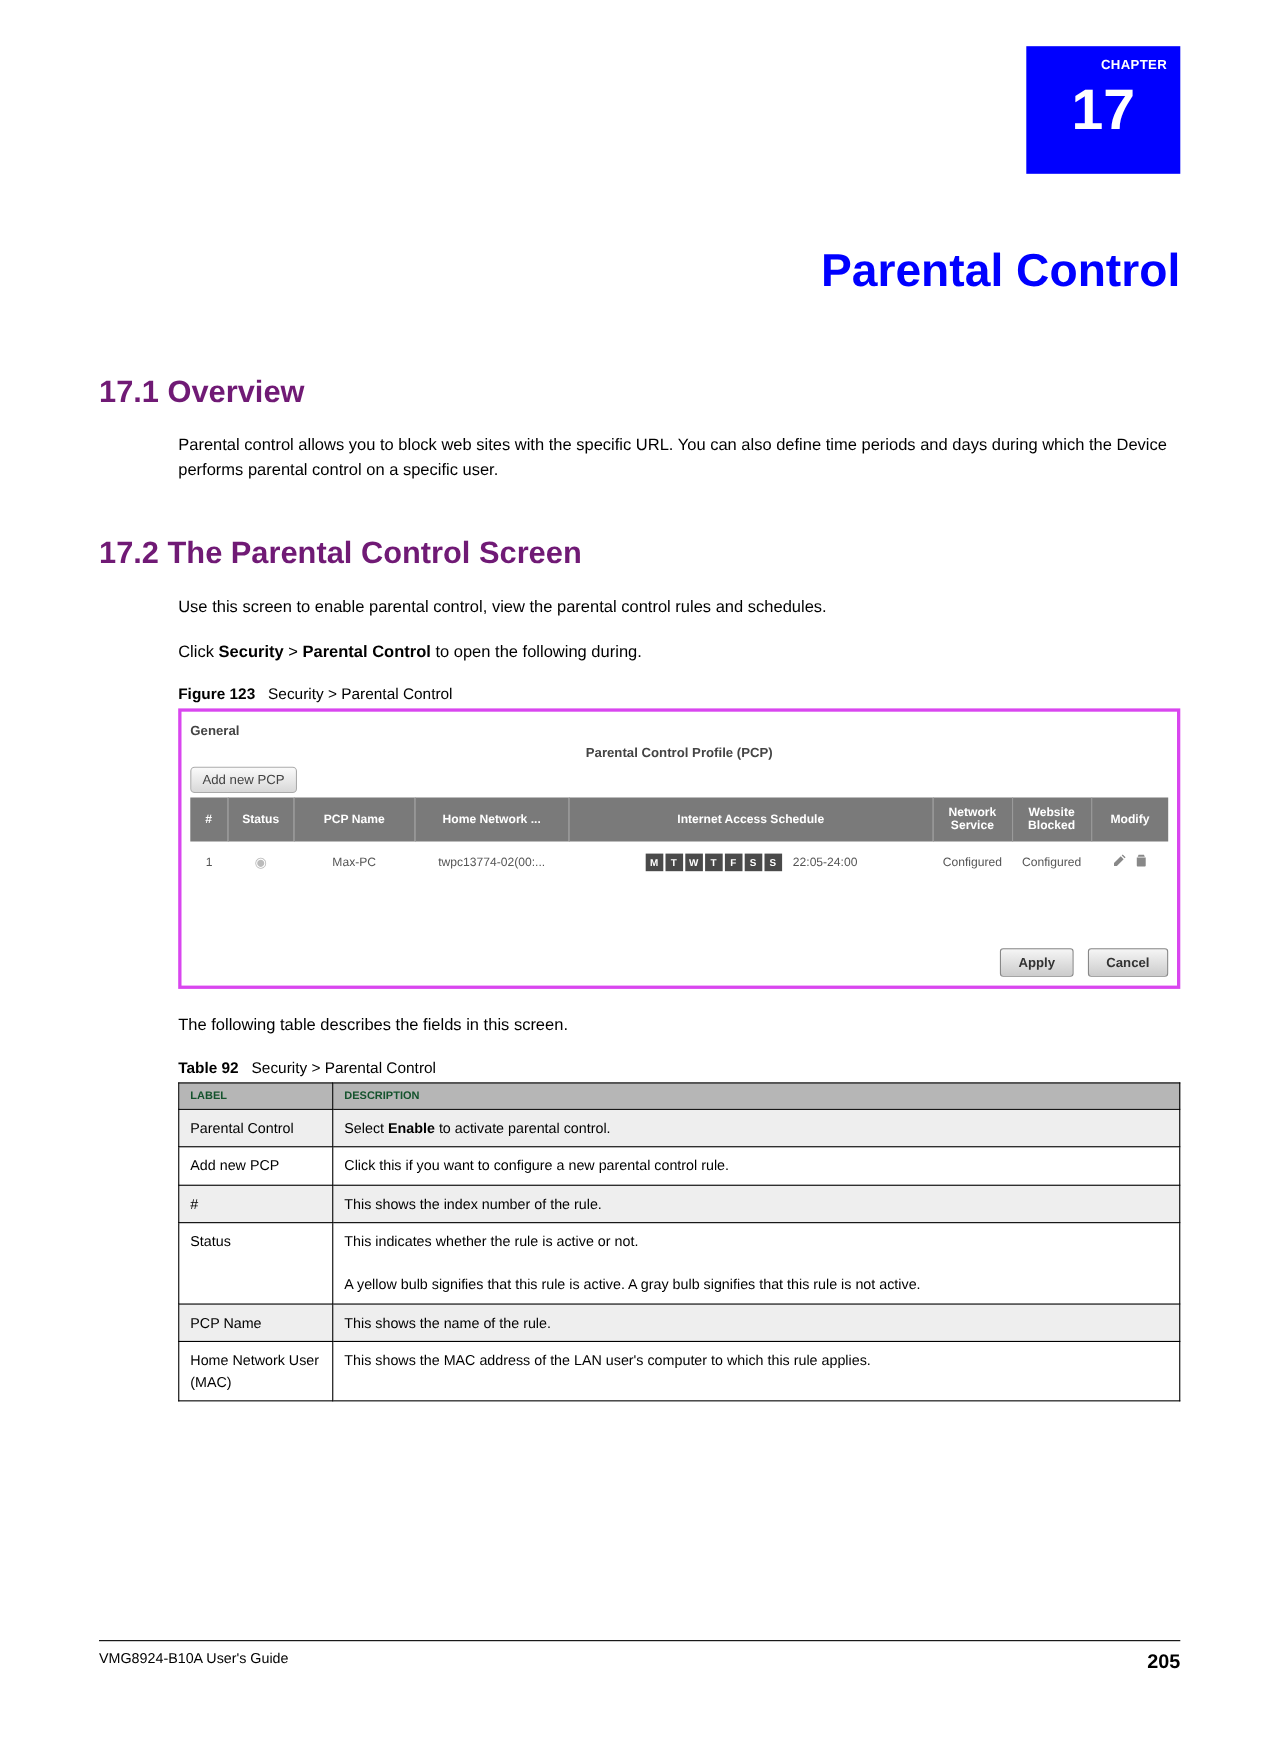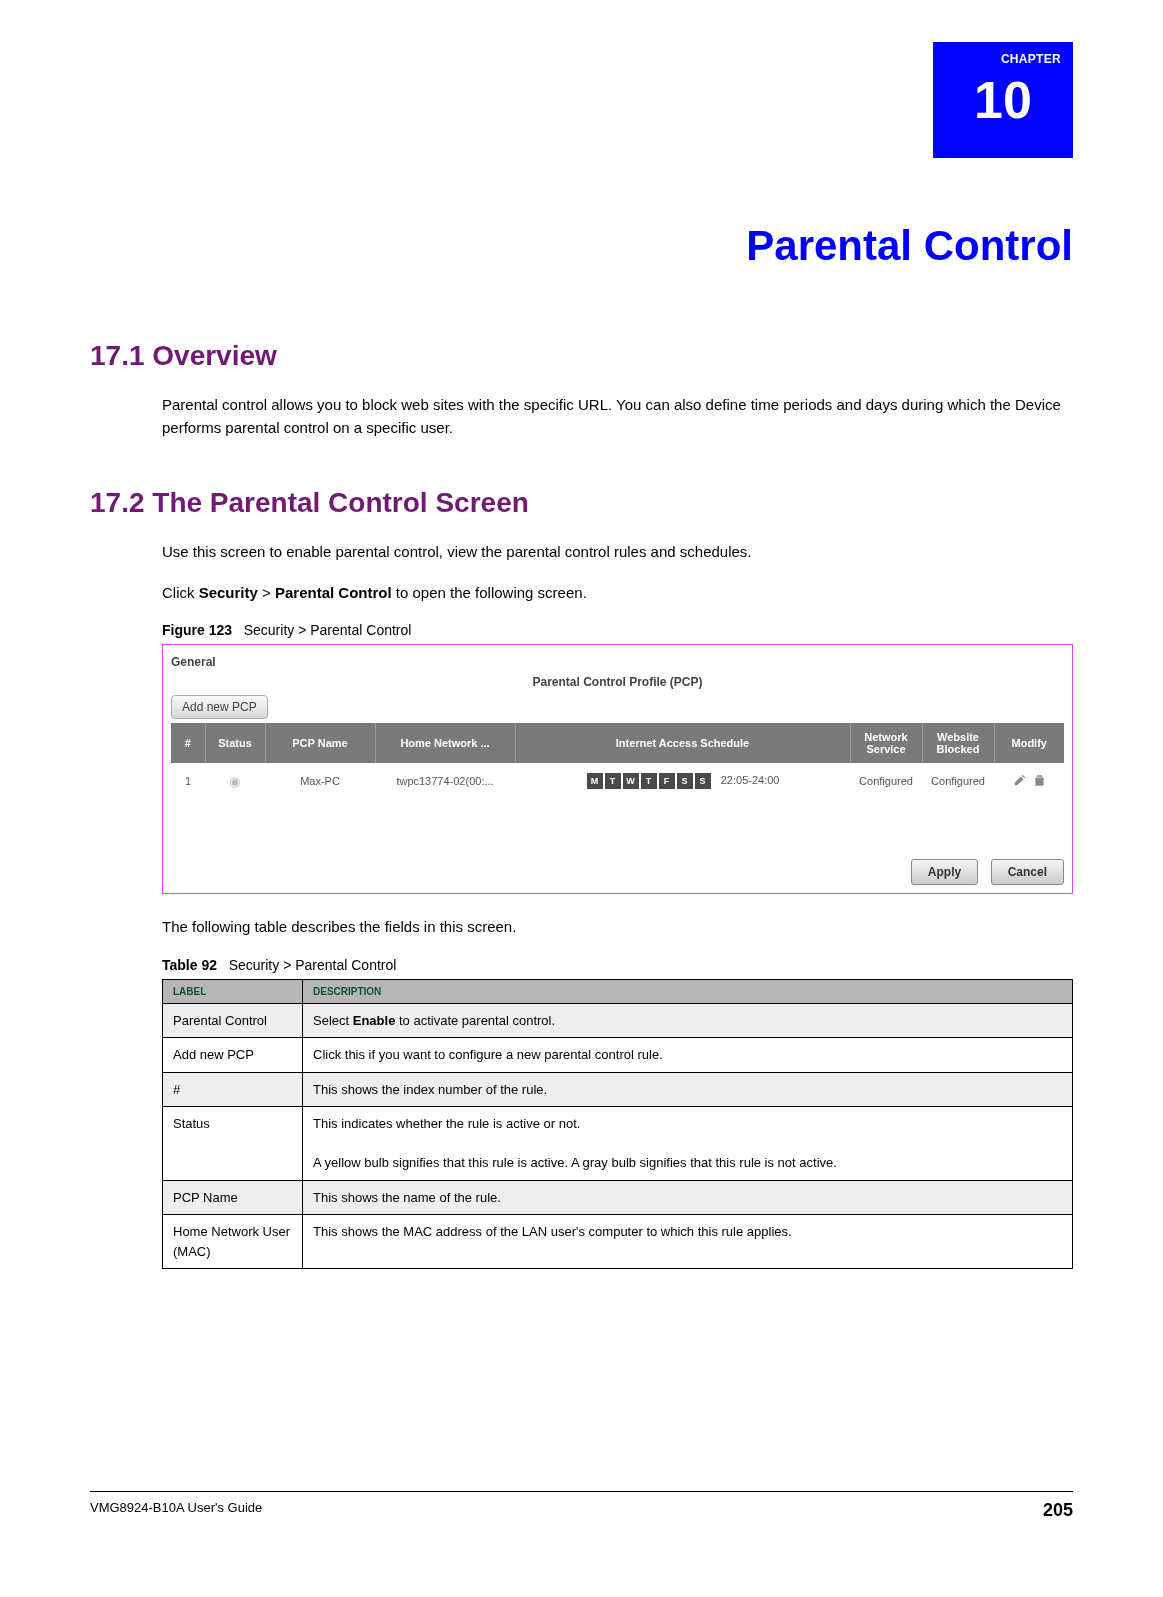--- a/index.html
+++ b/index.html
@@ -72,21 +72,21 @@
   }
   .b { font-weight: bold; }
   .fig-caption, .tbl-caption {
     font-size: 14px;
     font-family: Arial, Helvetica, sans-serif;
     margin-bottom: 6px;
     margin-top: 18px;
   }
   .fig-caption .fig-label, .tbl-caption .tbl-label { font-weight: bold; }
   .embedded-figure {
-    border: 1px solid #d946ef;
+    border: 3px solid #d946ef;
     background: #fff;
     padding: 10px 8px 8px 8px;
     margin-bottom: 22px;
   }
   .ef-general-label {
     font-size: 12px;
     color: #444;
     font-weight: bold;
     margin-bottom: 6px;
   }
@@ -218,35 +218,35 @@
     font-weight: bold;
   }
 </style>
 </head>
 <body>
 
 <div class="page">
 
   <div class="chapter-tab">
     <span class="chapter-word">CHAPTER</span>
-    <span class="chapter-number">10</span>
+    <span class="chapter-number">17</span>
   </div>
 
   <h1 class="chapter-title">Parental Control</h1>
 
   <h2 class="section-heading">17.1  Overview</h2>
   <div class="body-text">
     <p>Parental control allows you to block web sites with the specific URL. You can also define time periods and days during which the Device performs parental control on a specific user.</p>
   </div>
 
   <h2 class="section-heading" style="margin-top:48px;">17.2  The Parental Control Screen</h2>
   <div class="body-text">
     <p>Use this screen to enable parental control, view the parental control rules and schedules.</p>
     <p>
-      <span>Click </span><span class="b">Security</span><span> &gt; </span><span class="b">Parental Control</span><span> to open the following screen.</span>
+      <span>Click </span><span class="b">Security</span><span> &gt; </span><span class="b">Parental Control</span><span> to open the following during.</span>
     </p>
 
     <div class="fig-caption">
       <span class="fig-label">Figure 123</span>&nbsp;&nbsp;&nbsp;<span>Security &gt; Parental Control</span>
     </div>
 
     <div class="embedded-figure">
       <div class="ef-general-label">General</div>
       <div class="ef-subhead">Parental Control Profile (PCP)</div>
       <div class="ef-add-btn">Add new PCP</div>

